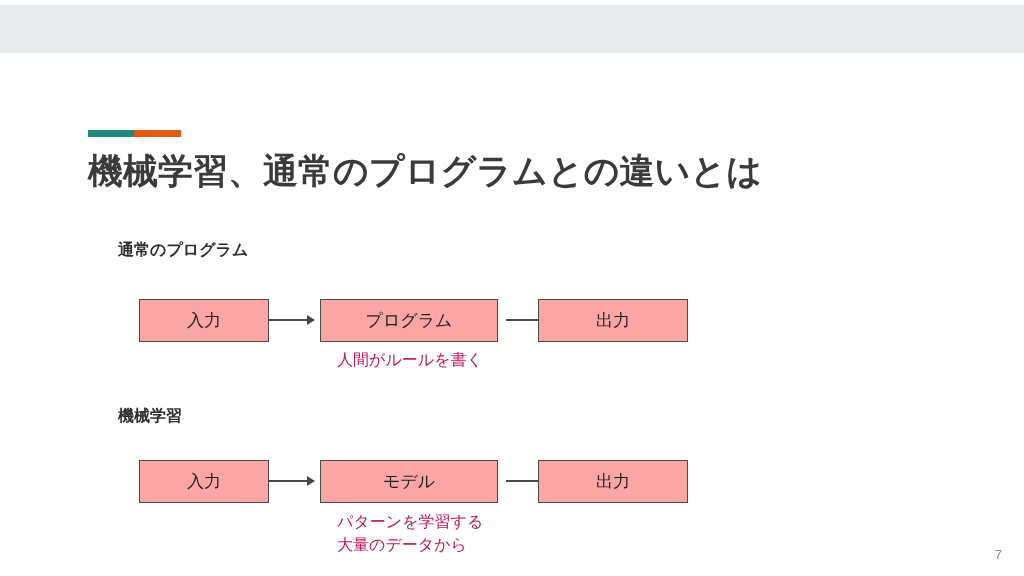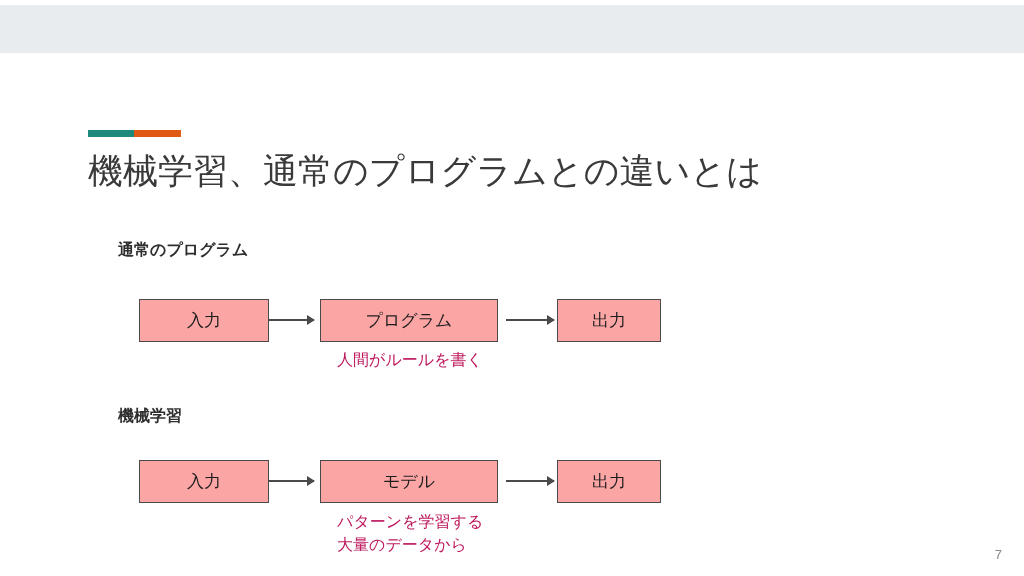--- a/index.html
+++ b/index.html
@@ -54,21 +54,21 @@
     width: 47px;
     background: #e05a16;
   }
 
   
   .page-title {
     position: absolute;
     left: 88px;
     top: 149px;
     font-size: 35px;
-    font-weight: normal;
+    font-weight: bold;
     color: #3a3a3a;
     letter-spacing: 0px;
     white-space: nowrap;
     line-height: 1.25;
   }
 
   
   .section-heading {
     position: absolute;
     font-size: 16px;
@@ -97,21 +97,21 @@
     border: 1.6px solid #4a4a4a;
     display: flex;
     align-items: center;
     justify-content: center;
     font-size: 17px;
     color: #1c1c1c;
     white-space: nowrap;
   }
   .box-input  { left: 0px;   width: 130px; }
   .box-middle { left: 181px; width: 178px; }
-  .box-output { left: 418px; width: 104px; }
+  .box-output { left: 399px; width: 150px; }
 
   
   .arrow {
     position: absolute;
     top: 20px;
     height: 2px;
     background: #4a4a4a;
   }
   .arrow-1 { left: 130px; width: 45px; }
   .arrow-2 { left: 367px; width: 48px; }

